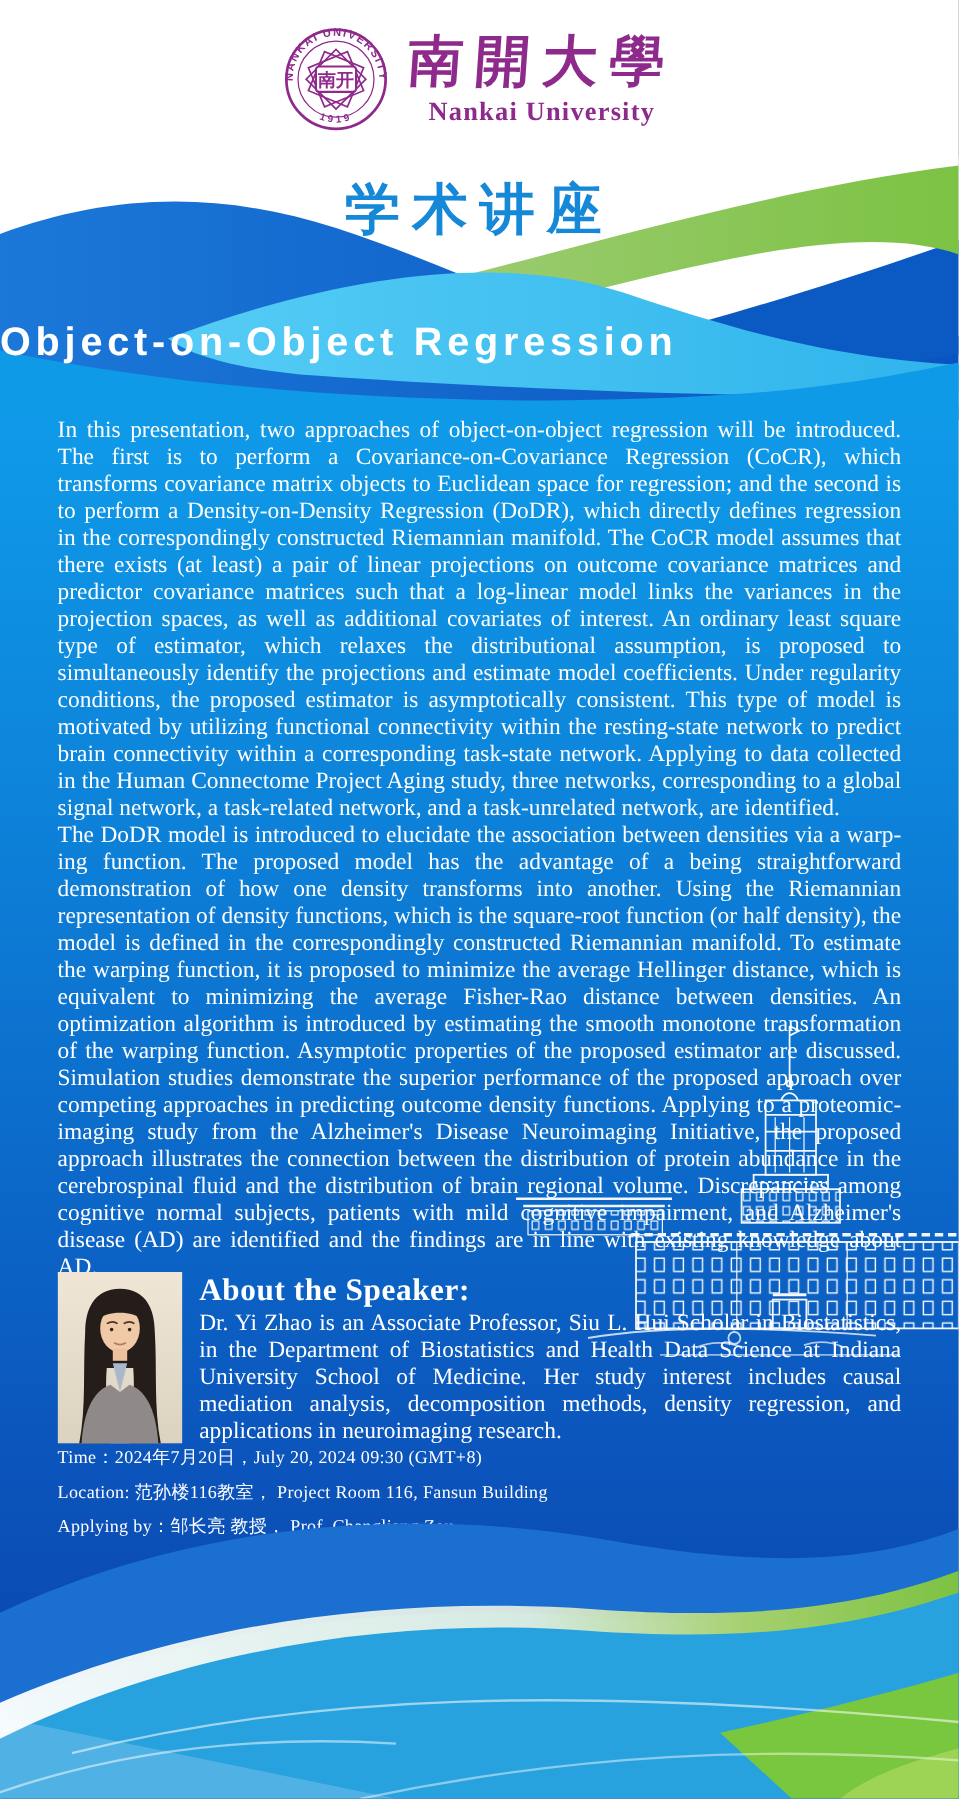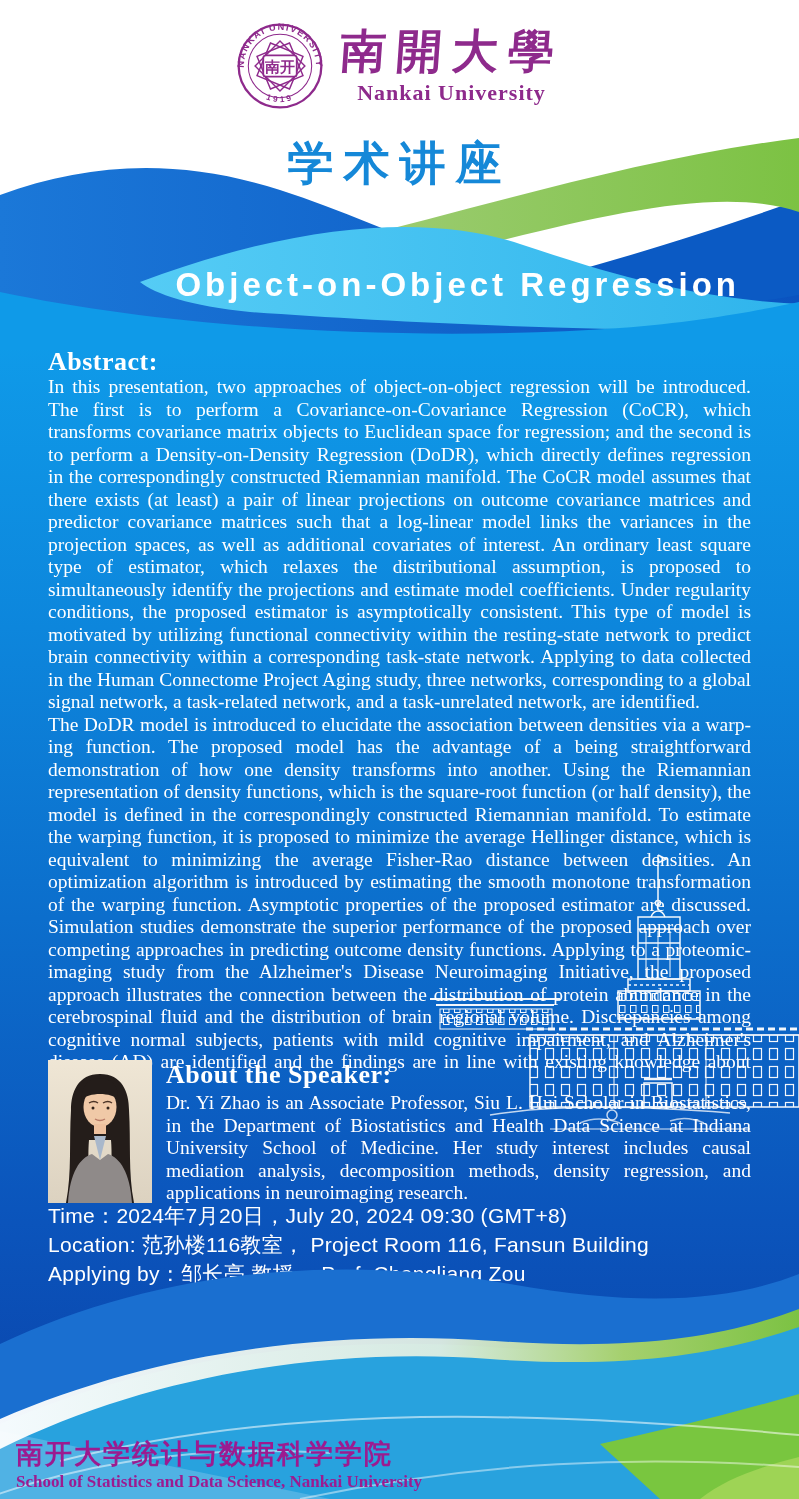--- a/index.html
+++ b/index.html
@@ -20,29 +20,29 @@
   .calligraphy {
     font-family:"DejaVu Serif", serif;
     font-size:46px; line-height:58px; color:#8e2a8c;
     letter-spacing:10px; font-weight:bold; transform:skewX(-4deg);
   }
   .univ-en {
     font-family:"Liberation Serif", serif; font-weight:bold;
     font-size:22px; color:#8e2a8c; letter-spacing:1px; line-height:26px;
   }
   .event-title {
-    margin-top:29px; text-align:center;
+    margin-top:40px; text-align:center;
     font-family:"Liberation Sans", sans-serif; font-weight:900;
     font-size:46px; line-height:48px; letter-spacing:10px; color:#1588d8;
   }
   
   .banner-svg { position:absolute; top:130px; left:0; width:799px; height:220px; z-index:1; }
   .banner-title {
     position:absolute; top:266px; left:0; width:740px; z-index:2;
-    text-align:right; color:#ffffff;
+    text-align:left; color:#ffffff;
     font-family:"Liberation Sans", sans-serif; font-weight:700;
     font-size:33px; letter-spacing:4px;
   }
   
   .blue-body {
     position:absolute; top:338px; left:0; width:799px; height:1161px;
     background:linear-gradient(180deg,#0f9be9 0%, #0d86dc 25%, #0c6ecc 50%, #0b55bc 75%, #0a41a8 100%);
     z-index:0;
   }
   .abstract {
@@ -63,22 +63,22 @@
   .speaker-text h2 {
     font-size:26px; line-height:30px; font-weight:bold; letter-spacing:0.5px;
   }
   .speaker-text p {
     margin-top:2px; font-size:19.5px; line-height:22.5px;
     text-align:justify; text-justify:inter-word;
   }
   
   .details {
     position:absolute; top:863px; left:48px; right:30px; z-index:5;
-    color:#ffffff; font-family:Liberation Sans, sans-serif;
-    font-size:21px; line-height:29px; letter-spacing:0.3px;
+    color:#ffffff; font-family:Liberation Serif, serif;
+    font-size:15px; line-height:29px; letter-spacing:0.3px;
   }
   
   .footer-svg { position:absolute; bottom:0; left:0; width:799px; height:300px; z-index:2; }
   .building-svg { position:absolute; top:847px; right:0; width:369px; height:285px; z-index:4; }
   .footer-text { position:absolute; left:16px; bottom:6px; z-index:6; color:#9c1b90; }
   .footer-text .cn {
     font-family:"DejaVu Serif", serif; font-weight:bold;
     font-size:27px; line-height:34px; letter-spacing:2px;
   }
   .footer-text .en {
@@ -152,21 +152,20 @@
              L799,198 C620,204 390,192 250,182 C190,176 155,164 140,152 Z" fill="url(#gCyan)"></path>
 
     <path d="M0,162 C180,200 420,212 620,198 C700,192 760,180 799,172
              L799,220 L0,220 Z" fill="#0f9ae8"></path>
   </svg>
   <div class="banner-title">Object-on-Object Regression</div>
 
   <div class="blue-body">
 
     <div class="abstract">
-      <h2>Abstract:</h2>
       <p>In this presentation, two approaches of object-on-object regression will be introduced. The first is to perform a Covariance-on-Covariance Regression (CoCR), which transforms covariance matrix objects to Euclidean space for regression; and the second is to perform a Density-on-Density Regression (DoDR), which directly defines regression in the correspondingly constructed Riemannian manifold. The CoCR model assumes that there exists (at least) a pair of linear projections on outcome covariance matrices and predictor covariance matrices such that a log-linear model links the variances in the projection spaces, as well as additional covariates of interest. An ordinary least square type of estimator, which relaxes the distributional assumption, is proposed to simultaneously identify the projections and estimate model coefficients. Under regularity conditions, the proposed estimator is asymptotically consistent. This type of model is motivated by utilizing functional connectivity within the resting-state network to predict brain connectivity within a corresponding task-state network. Applying to data collected in the Human Connectome Project Aging study, three networks, corresponding to a global signal network, a task-related network, and a task-unrelated network, are identified.</p>
       <p>The DoDR model is introduced to elucidate the association between densities via a warp- ing function. The proposed model has the advantage of a being straightforward demonstration of how one density transforms into another. Using the Riemannian representation of density functions, which is the square-root function (or half density), the model is defined in the correspondingly constructed Riemannian manifold. To estimate the warping function, it is proposed to minimize the average Hellinger distance, which is equivalent to minimizing the average Fisher-Rao distance between densities. An optimization algorithm is introduced by estimating the smooth monotone transformation of the warping function. Asymptotic properties of the proposed estimator are discussed. Simulation studies demonstrate the superior performance of the proposed approach over competing approaches in predicting outcome density functions. Applying to a proteomic-imaging study from the Alzheimer's Disease Neuroimaging Initiative, the proposed approach illustrates the connection between the distribution of protein abundance in the cerebrospinal fluid and the distribution of brain regional volume. Discrepancies among cognitive normal subjects, patients with mild cognitive impairment, and Alzheimer's disease (AD) are identified and the findings are in line with existing knowledge about AD.</p>
     </div>
 
     <div class="speaker-row">
       <svg class="speaker-photo" viewBox="0 0 104 143">
         <defs>
           <linearGradient id="gPhotoBg" x1="0" y1="0" x2="0" y2="1">
             <stop offset="0" stop-color="#efe6d5"></stop>
               <stop offset="1" stop-color="#dcd2c0"></stop>
@@ -268,18 +267,14 @@
       <path d="M0,152 H130 M6,158 H124" stroke-width="2"></path>
       <rect x="10" y="162" width="112" height="20" fill="url(#winS)" stroke-width="1"></rect>
 
       <path d="M60,268 C120,258 200,258 300,266" opacity="0.8"></path>
       <circle cx="182" cy="268" r="5" opacity="0.8"></circle>
       <path d="M150,276 q18,-8 40,0 M240,274 q16,-6 34,2" opacity="0.7"></path>
       <path d="M120,282 H320" opacity="0.6"></path>
     </g>
   </svg>
 
-  <div class="footer-text">
-    <div class="cn">南开大学统计与数据科学学院</div>
-    <div class="en">School of Statistics and Data Science, Nankai University</div>
-  </div>
 
 </div>
 
 </body></html>

